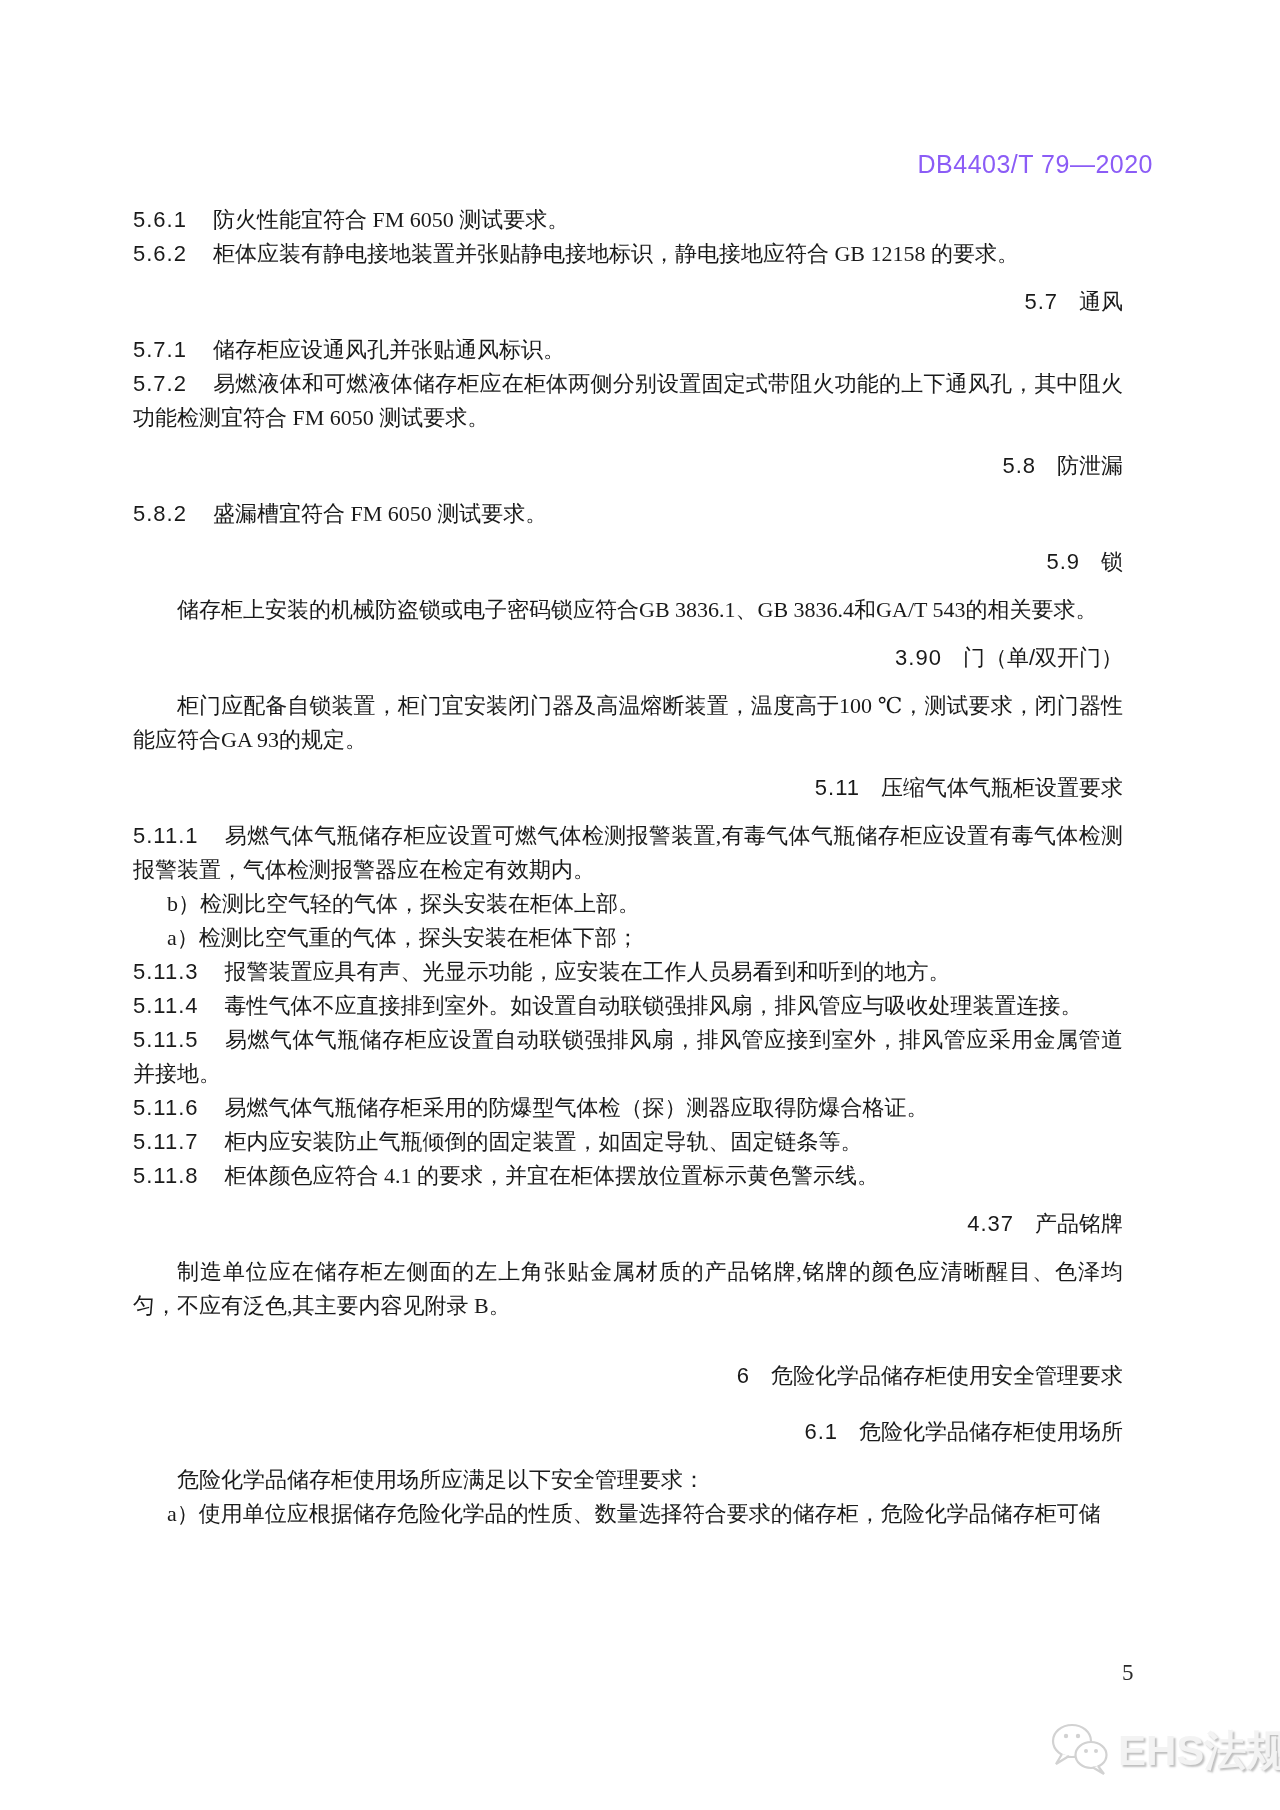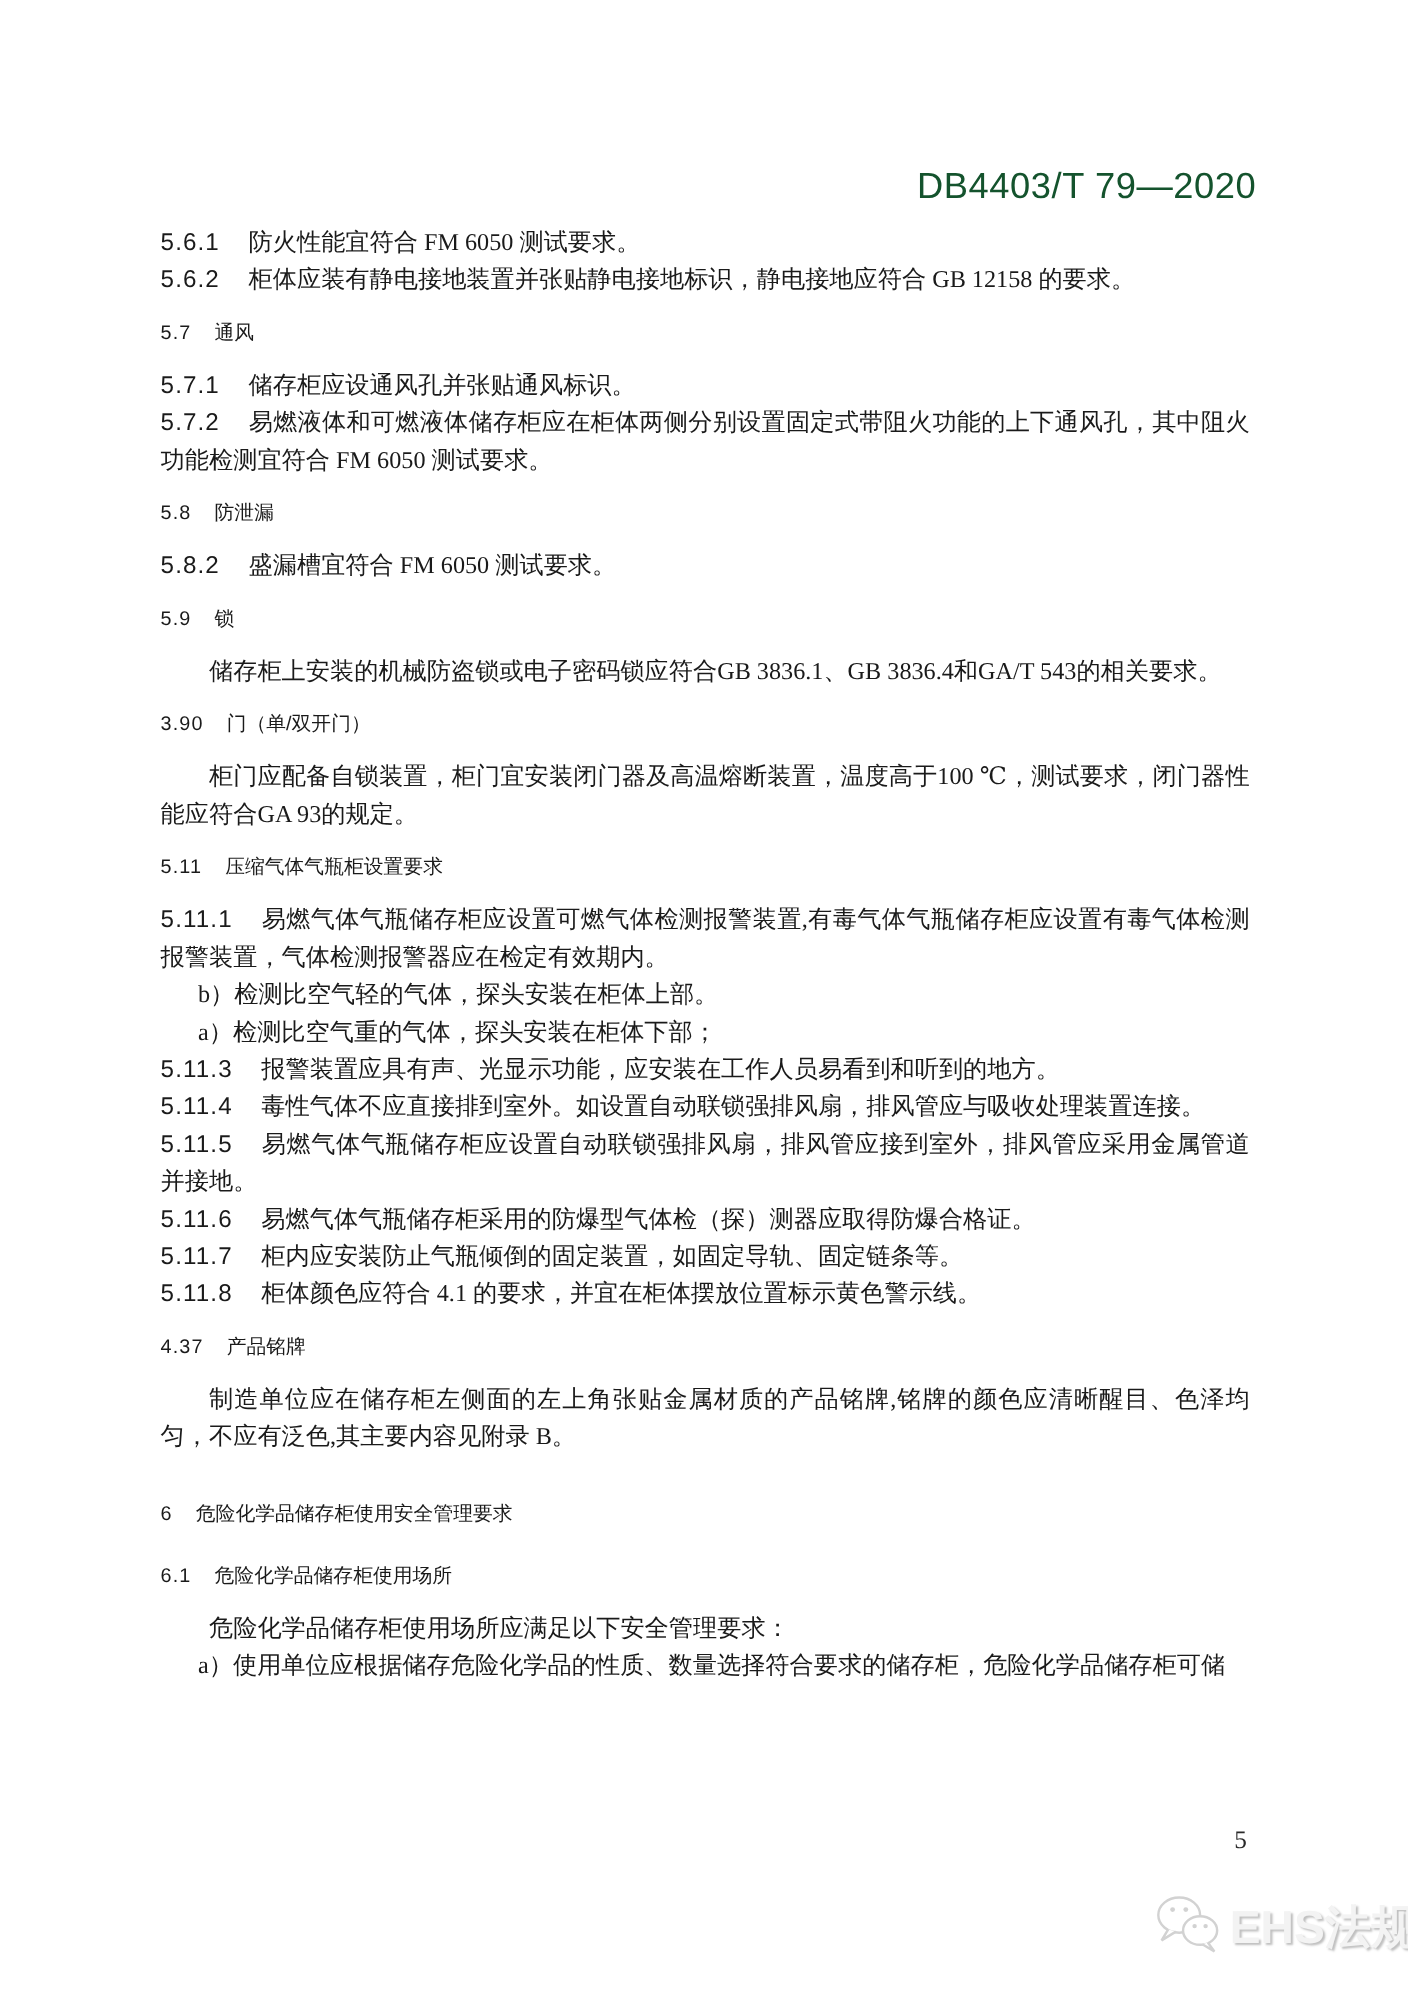--- a/index.html
+++ b/index.html
@@ -16,54 +16,54 @@
     font-family: "Liberation Serif", "DejaVu Serif", serif;
   }
   .page {
     position: absolute;
     inset: 0;
     background: #ffffff;
   }
   .doc-header {
     position: absolute;
     top: 150px;
-    right: 138px;
+    right: 127px;
     font-family: "Liberation Sans", "DejaVu Sans", sans-serif;
-    font-size: 33px;
+    font-size: 25px;
     font-weight: 500;
     letter-spacing: 0.5px;
-    color: #14532d;
+    color: #8b5cf6;
     white-space: nowrap;
   }
   .doc-body {
     position: absolute;
     top: 203px;
-    left: 146px;
+    left: 133px;
     width: 990px;
     font-size: 22px;
     line-height: 34px;
     text-align: justify;
   }
   .doc-body p, .doc-body h2 {
     margin: 0;
     font-weight: normal;
   }
   .clause .num,
   .heading .num,
   .chapter .num {
     font-family: "Liberation Sans", "DejaVu Sans", sans-serif;
     letter-spacing: 1px;
   }
   .clause .num { margin-right: 26px; }
   .heading, .chapter {
     font-family: "Liberation Sans", "DejaVu Sans", sans-serif;
     font-weight: bold;
-    font-size: 18px;
+    font-size: 22px;
     line-height: 34px;
-    text-align: left;
+    text-align: right;
   }
   .heading { margin: 14px 0 14px 0 !important; }
   .heading .num { margin-right: 21px; }
   .chapter { margin: 36px 0 22px 0 !important; }
   .chapter .num { margin-right: 21px; }
   .para { text-indent: 2em; }
   .list-item { padding-left: 34px; }
   .page-number {
     position: absolute;
     top: 1660px;

